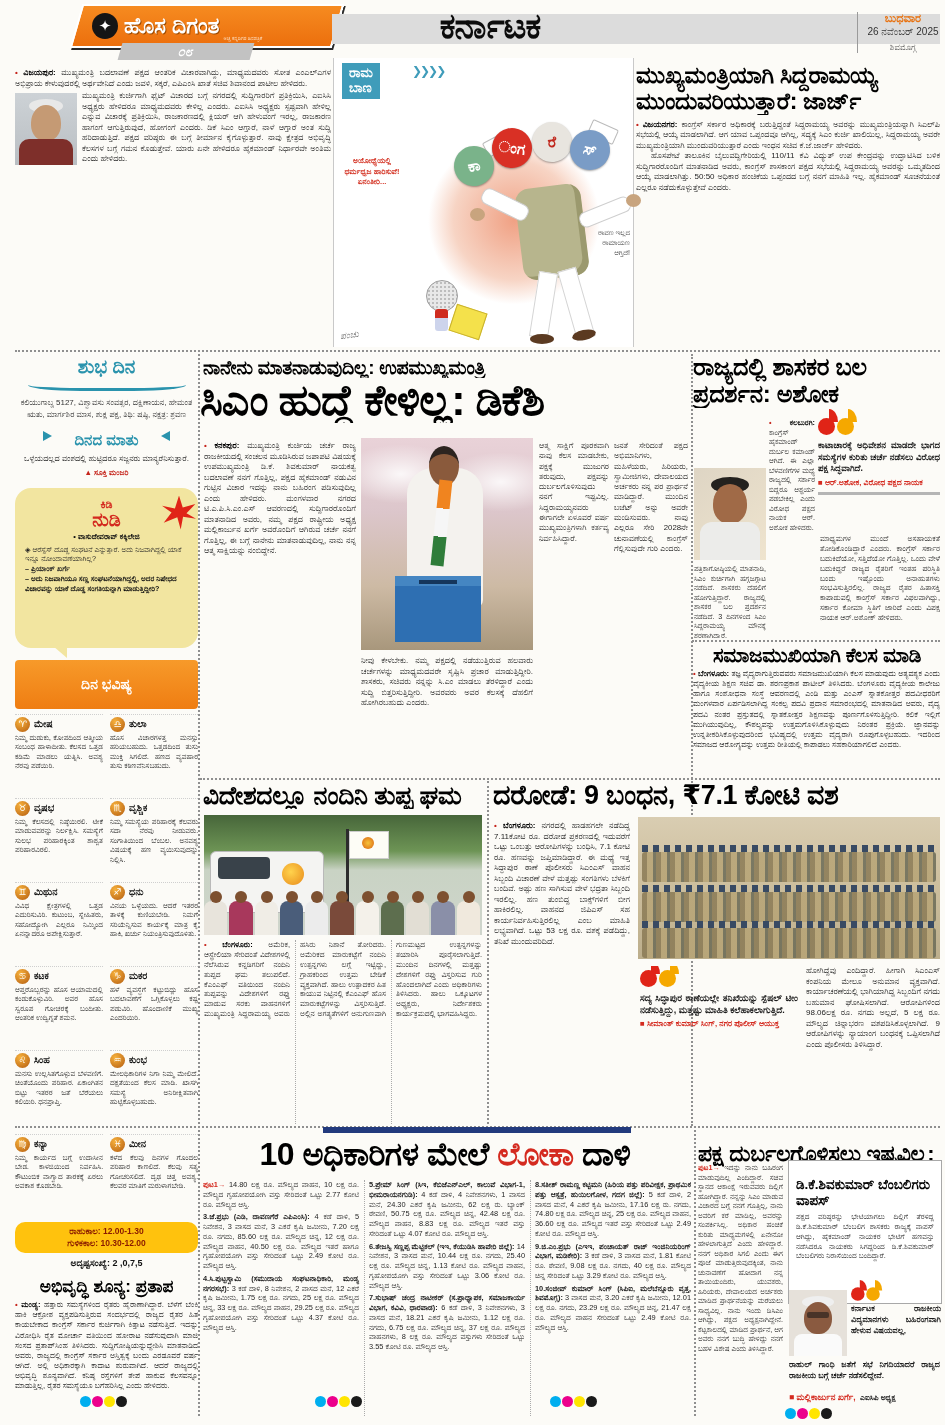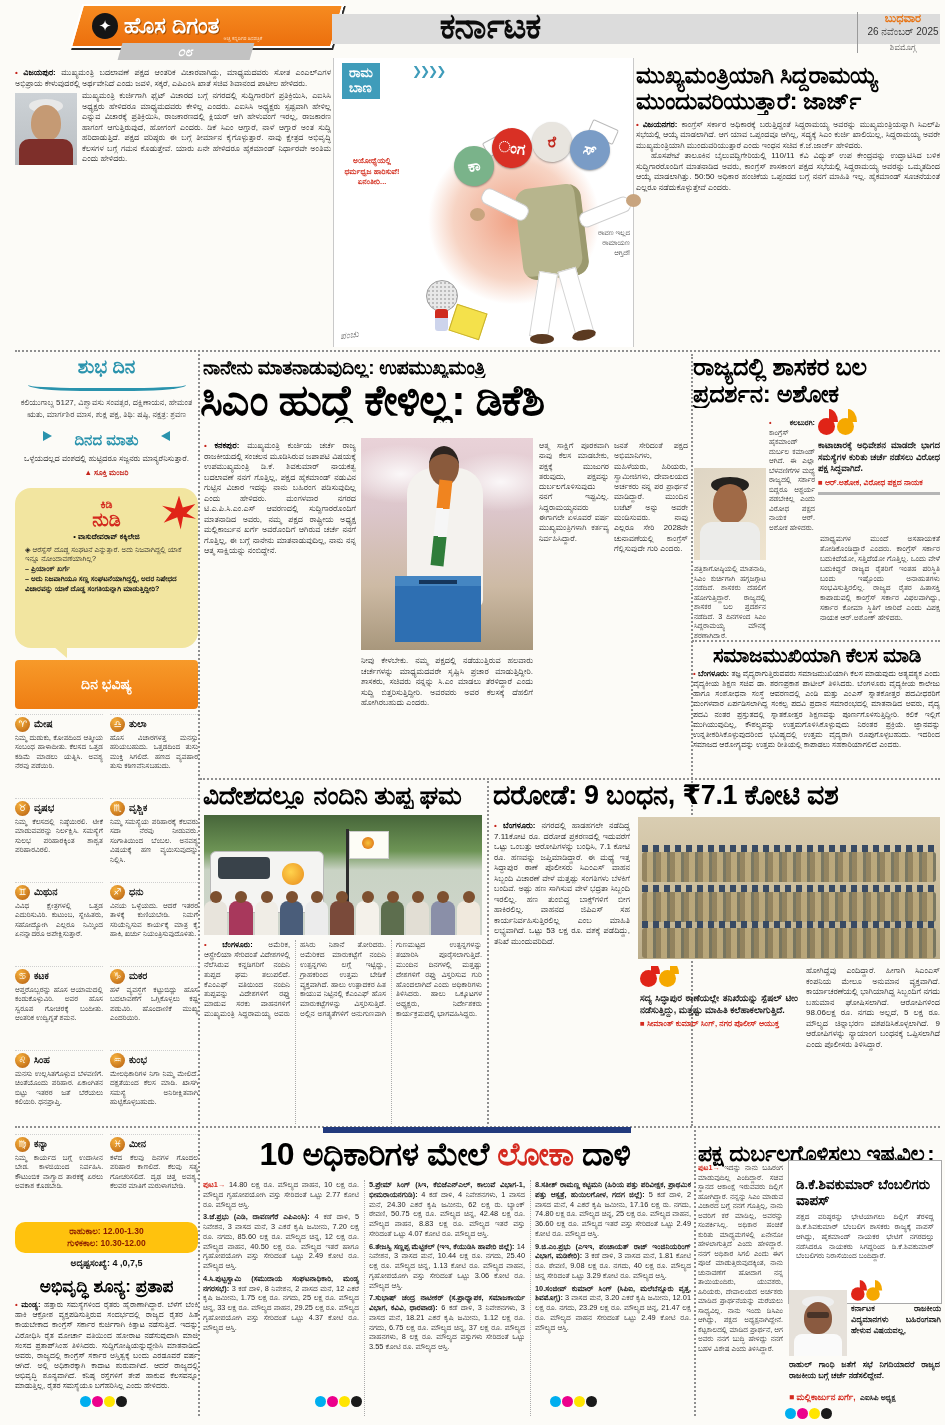--- a/index.html
+++ b/index.html
@@ -318,21 +318,21 @@
             <span class="z-nm">ಮೀನ</span>
           </div>
           <div class="z-tx">ಕಳೆದ ಕೆಲವು ದಿನಗಳ ಗೊಂದಲ ಪರಿಹಾರ ಕಾಣಲಿದೆ. ಕೆಲವು ಸತ್ಯ ಗೋಚರಿಸಲಿದೆ. ದೃಢ ಚಿತ್ತ ಅವಶ್ಯ. ಕೆಲವರ ಮಾತಿಗೆ ಮರುಳಾಗಬೇಡಿ.</div>
         </div>
     </div>
 
     <div class="rahu">
       <div>ರಾಹುಕಾಲ: 12.00-1.30</div>
       <div>ಗುಳಿಕಕಾಲ: 10.30-12.00</div>
     </div>
-    <div class="lucky">ಅದೃಷ್ಟಸಂಖ್ಯೆ: 4 ,0,7,5</div>
+    <div class="lucky">ಅದೃಷ್ಟಸಂಖ್ಯೆ: 2 ,0,7,5</div>
 
     <div class="pratap-h">ಅಭಿವೃದ್ಧಿ ಶೂನ್ಯ: ಪ್ರತಾಪ</div>
     <div class="bt" style="font-size:7.7px;height:140px;margin-top:3px;">
       <b class="dl">ಮಂಡ್ಯ:</b>
       <span>ಹತ್ತಾರು ಸಮಸ್ಯೆಗಳಿಂದ ರೈತರು ಹೈರಾಣಾಗಿದ್ದಾರೆ. ಬೆಳೆಗೆ ಬೆಂಕಿ ಹಾಕಿ ಆಕ್ರೋಶ ವ್ಯಕ್ತಪಡಿಸುತ್ತಿರುವ ಸಂದರ್ಭದಲ್ಲಿ ರಾಜ್ಯದ ರೈತರ ಹಿತ ಕಾಯಬೇಕಾದ ಕಾಂಗ್ರೆಸ್ ಸರ್ಕಾರ ಕುರ್ಚಿಗಾಗಿ ಕಿತ್ತಾಟ ನಡೆಸುತ್ತಿದೆ. ಇದನ್ನು ವಿರೋಧಿಸಿ ರೈತ ಮೋರ್ಚಾ ವತಿಯಿಂದ ಹೋರಾಟ ನಡೆಸುವುದಾಗಿ ಮಾಜಿ ಸಂಸದ ಪ್ರತಾಪ್‌ಸಿಂಹ ತಿಳಿಸಿದರು. ಸುದ್ದಿಗೋಷ್ಠಿಯನ್ನುದ್ದೇಶಿಸಿ ಮಾತನಾಡಿದ ಅವರು, ರಾಜ್ಯದಲ್ಲಿ ಕಾಂಗ್ರೆಸ್ ಸರ್ಕಾರ ಅಸ್ತಿತ್ವಕ್ಕೆ ಬಂದು ಎರಡೂವರೆ ವರ್ಷ ಆಗಿದೆ. ಅಲ್ಲಿ ಅಧಿಕಾರಕ್ಕಾಗಿ ಕಾದಾಟ ಶುರುವಾಗಿದೆ. ಆದರೆ ರಾಜ್ಯದಲ್ಲಿ ಅಭಿವೃದ್ಧಿ ಶೂನ್ಯವಾಗಿದೆ. ಕನಿಷ್ಠ ರಸ್ತೆಗಳಿಗೆ ತೇಪೆ ಹಾಕುವ ಕೆಲಸವನ್ನೂ ಮಾಡುತ್ತಿಲ್ಲ, ರೈತರ ಸಮಸ್ಯೆಯೂ ಬಗೆಹರಿಸಿಲ್ಲ ಎಂದು ಹೇಳಿದರು.</span>
     </div>
   </div>
 
   <div class="abs dot-v" style="left:198px;top:354px;height:1062px;"></div>
 
@@ -473,21 +473,21 @@
 
   <div class="abs dot-v" style="left:694px;top:1130px;height:286px;"></div>
 
   <div class="abs hl" style="left:698px;top:1142px;width:242px;font-size:22px;white-space:nowrap;">ಪಕ್ಷ ದುರ್ಬಲಗೊಳಿಸಲು ಇಷ್ಟವಿಲ್ಲ: ಡಿಕೆಶಿ</div>
   <div class="abs bt" style="left:698px;top:1163px;width:85px;height:252px;font-size:7.2px;">
     <b class="red">ಪುಟ1→</b>
     <span>ಇದನ್ನು ನಾನು ಬಹಿರಂಗ ಮಾಡುವುದಿಲ್ಲ ಎಂದಿದ್ದಾರೆ. ಸಚಿವ ಸ್ಥಾನದ ಆಕಾಂಕ್ಷೆ ಇರುವವರು ದಿಲ್ಲಿಗೆ ಹೋಗಿದ್ದಾರೆ. ನನ್ನನ್ನು ಸಿಎಂ ಮಾಡುವ ವಿಚಾರದ ಬಗ್ಗೆ ನನಗೆ ಗೊತ್ತಿಲ್ಲ, ನಾನು ಅವರಿಗೆ ಕರೆ ಮಾಡಿಲ್ಲ, ಅವರನ್ನು ಸಂಪರ್ಕಿಸಿಲ್ಲ. ಅಧಿಕಾರ ಹಂಚಿಕೆ ಕುರಿತು ಮಾಧ್ಯಮಗಳಲ್ಲಿ ಏನೇನೋ ಹೇಳಲಾಗುತ್ತಿದೆ ಎಂದು ಹೇಳಿದ್ದಾರೆ. ನನಗೆ ಅಧಿಕಾರ ಸಿಗಲಿ ಎಂದು ಈಗ ಪೂಜೆ ಮಾಡುತ್ತಿರುವುದಕ್ಕಿಂತ, ನಾನು ಚುನಾವಣೆಗೆ ಹೋದಾಗ ನನ್ನ ತಾಯಿಯಂದಿರು, ಯುವಕರು, ಹಿರಿಯರು, ದೇವಾಲಯದ ಅರ್ಚಕರು ಮಾಡಿದ ಪ್ರಾರ್ಥನೆಯನ್ನು ಮರೆಯಲು ಸಾಧ್ಯವಿಲ್ಲ. ನಾನು ಇಂದು ಡಿಸಿಎಂ ಆಗಿದ್ದು, ಪಕ್ಷದ ಅಧ್ಯಕ್ಷನಾಗಿದ್ದೇನೆ. ಕೆಟ್ಟಕಾಲದಲ್ಲಿ ಮಾಡಿದ ಪ್ರಾರ್ಥನೆ, ಆಗ ಅವರು ನನಗೆ ಬುದ್ಧಿ ಹೇಳಿದ್ದು ನನಗೆ ಬಹಳ ವಿಶೇಷ ಎಂದು ತಿಳಿಸಿದ್ದಾರೆ.</span>
   </div>
   <div class="abs box" style="left:788px;top:1160px;width:138px;height:110px;">
     <div class="bt1">ಡಿ.ಕೆ.ಶಿವಕುಮಾರ್ ಬೆಂಬಲಿಗರು ವಾಪಸ್</div>
-    <div class="bb">ಪಕ್ಷದ ವರಿಷ್ಠರನ್ನು ಭೇಟಿಯಾಗಲು ದಿಲ್ಲಿಗೆ ತೆರಳಿದ್ದ ಡಿ.ಕೆ.ಶಿವಕುಮಾರ್ ಬೆಂಬಲಿಗ ಶಾಸಕರು ರಾಜ್ಯಕ್ಕೆ ವಾಪಸ್ ಆಗಿದ್ದು, ಹೈಕಮಾಂಡ್ ನಾಯಕರ ಭೇಟಿಗೆ ನಗರದಲ್ತು ನಡೆಸಿದರೂ ನಾಯಕರು ಸಿಗದ್ದರಿಂದ ಡಿ.ಕೆ.ಶಿವಕುಮಾರ್ ಬೆಂಬಲಿಗರು ನಿರಾಸೆಯಿಂದ ಬಂದಿದ್ದಾರೆ.</div>
+    <div class="bb">ಪಕ್ಷದ ವರಿಷ್ಠರನ್ನು ಭೇಟಿಯಾಗಲು ದಿಲ್ಲಿಗೆ ತೆರಳಿದ್ದ ಡಿ.ಕೆ.ಶಿವಕುಮಾರ್ ಬೆಂಬಲಿಗ ಶಾಸಕರು ರಾಜ್ಯಕ್ಕೆ ವಾಪಸ್ ಆಗಿದ್ದು, ಹೈಕಮಾಂಡ್ ನಾಯಕರ ಭೇಟಿಗೆ ಹಣವನ್ತು ನಡೆಸಿದರೂ ನಾಯಕರು ಸಿಗದ್ದರಿಂದ ಡಿ.ಕೆ.ಶಿವಕುಮಾರ್ ಬೆಂಬಲಿಗರು ನಿರಾಸೆಯಿಂದ ಬಂದಿದ್ದಾರೆ.</div>
   </div>
   <div class="ph ph-kharge">
       <span class="hr"></span>
       <span class="hd"></span>
       <span class="gl"></span>
       <span class="sh"></span>
     </div>
   <div class="abs" style="left:851px;top:1284px;width:90px;">
     <div class="qq" style="width:40px;height:20px;transform:scale(.8);transform-origin:left top;">
         <span class="cm r"></span>

